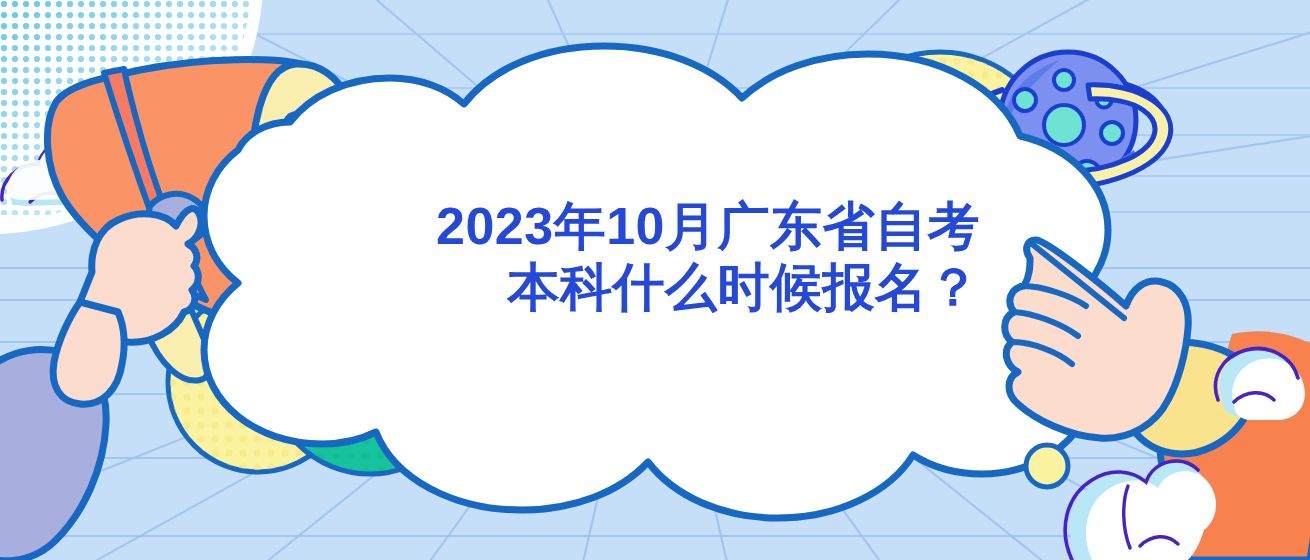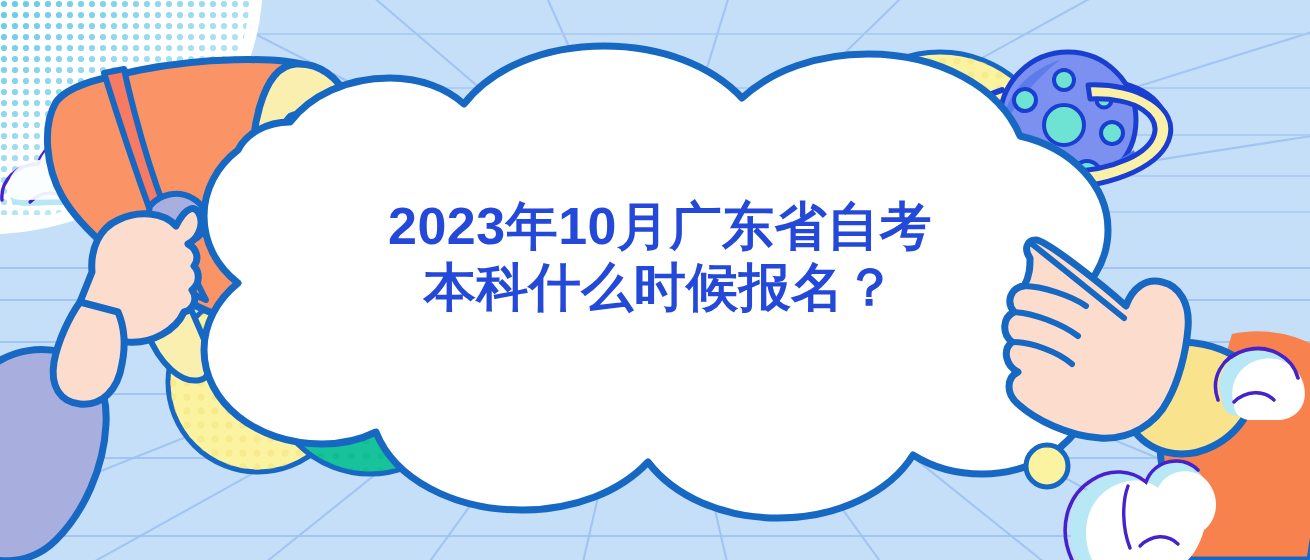--- a/index.html
+++ b/index.html
@@ -21,21 +21,21 @@
     left: 0;
     width: 1310px;
     height: 560px;
     display: block;
   }
   #headline {
     position: absolute;
     left: 340px;
     top: 196px;
     width: 640px;
-    text-align: center;
+    text-align: right;
     color: #2449d8;
     font-size: 52px;
     font-weight: 700;
     line-height: 1.18;
     letter-spacing: 0.5px;
     white-space: pre-line;
     z-index: 40;
     pointer-events: none;
   }
 </style>

